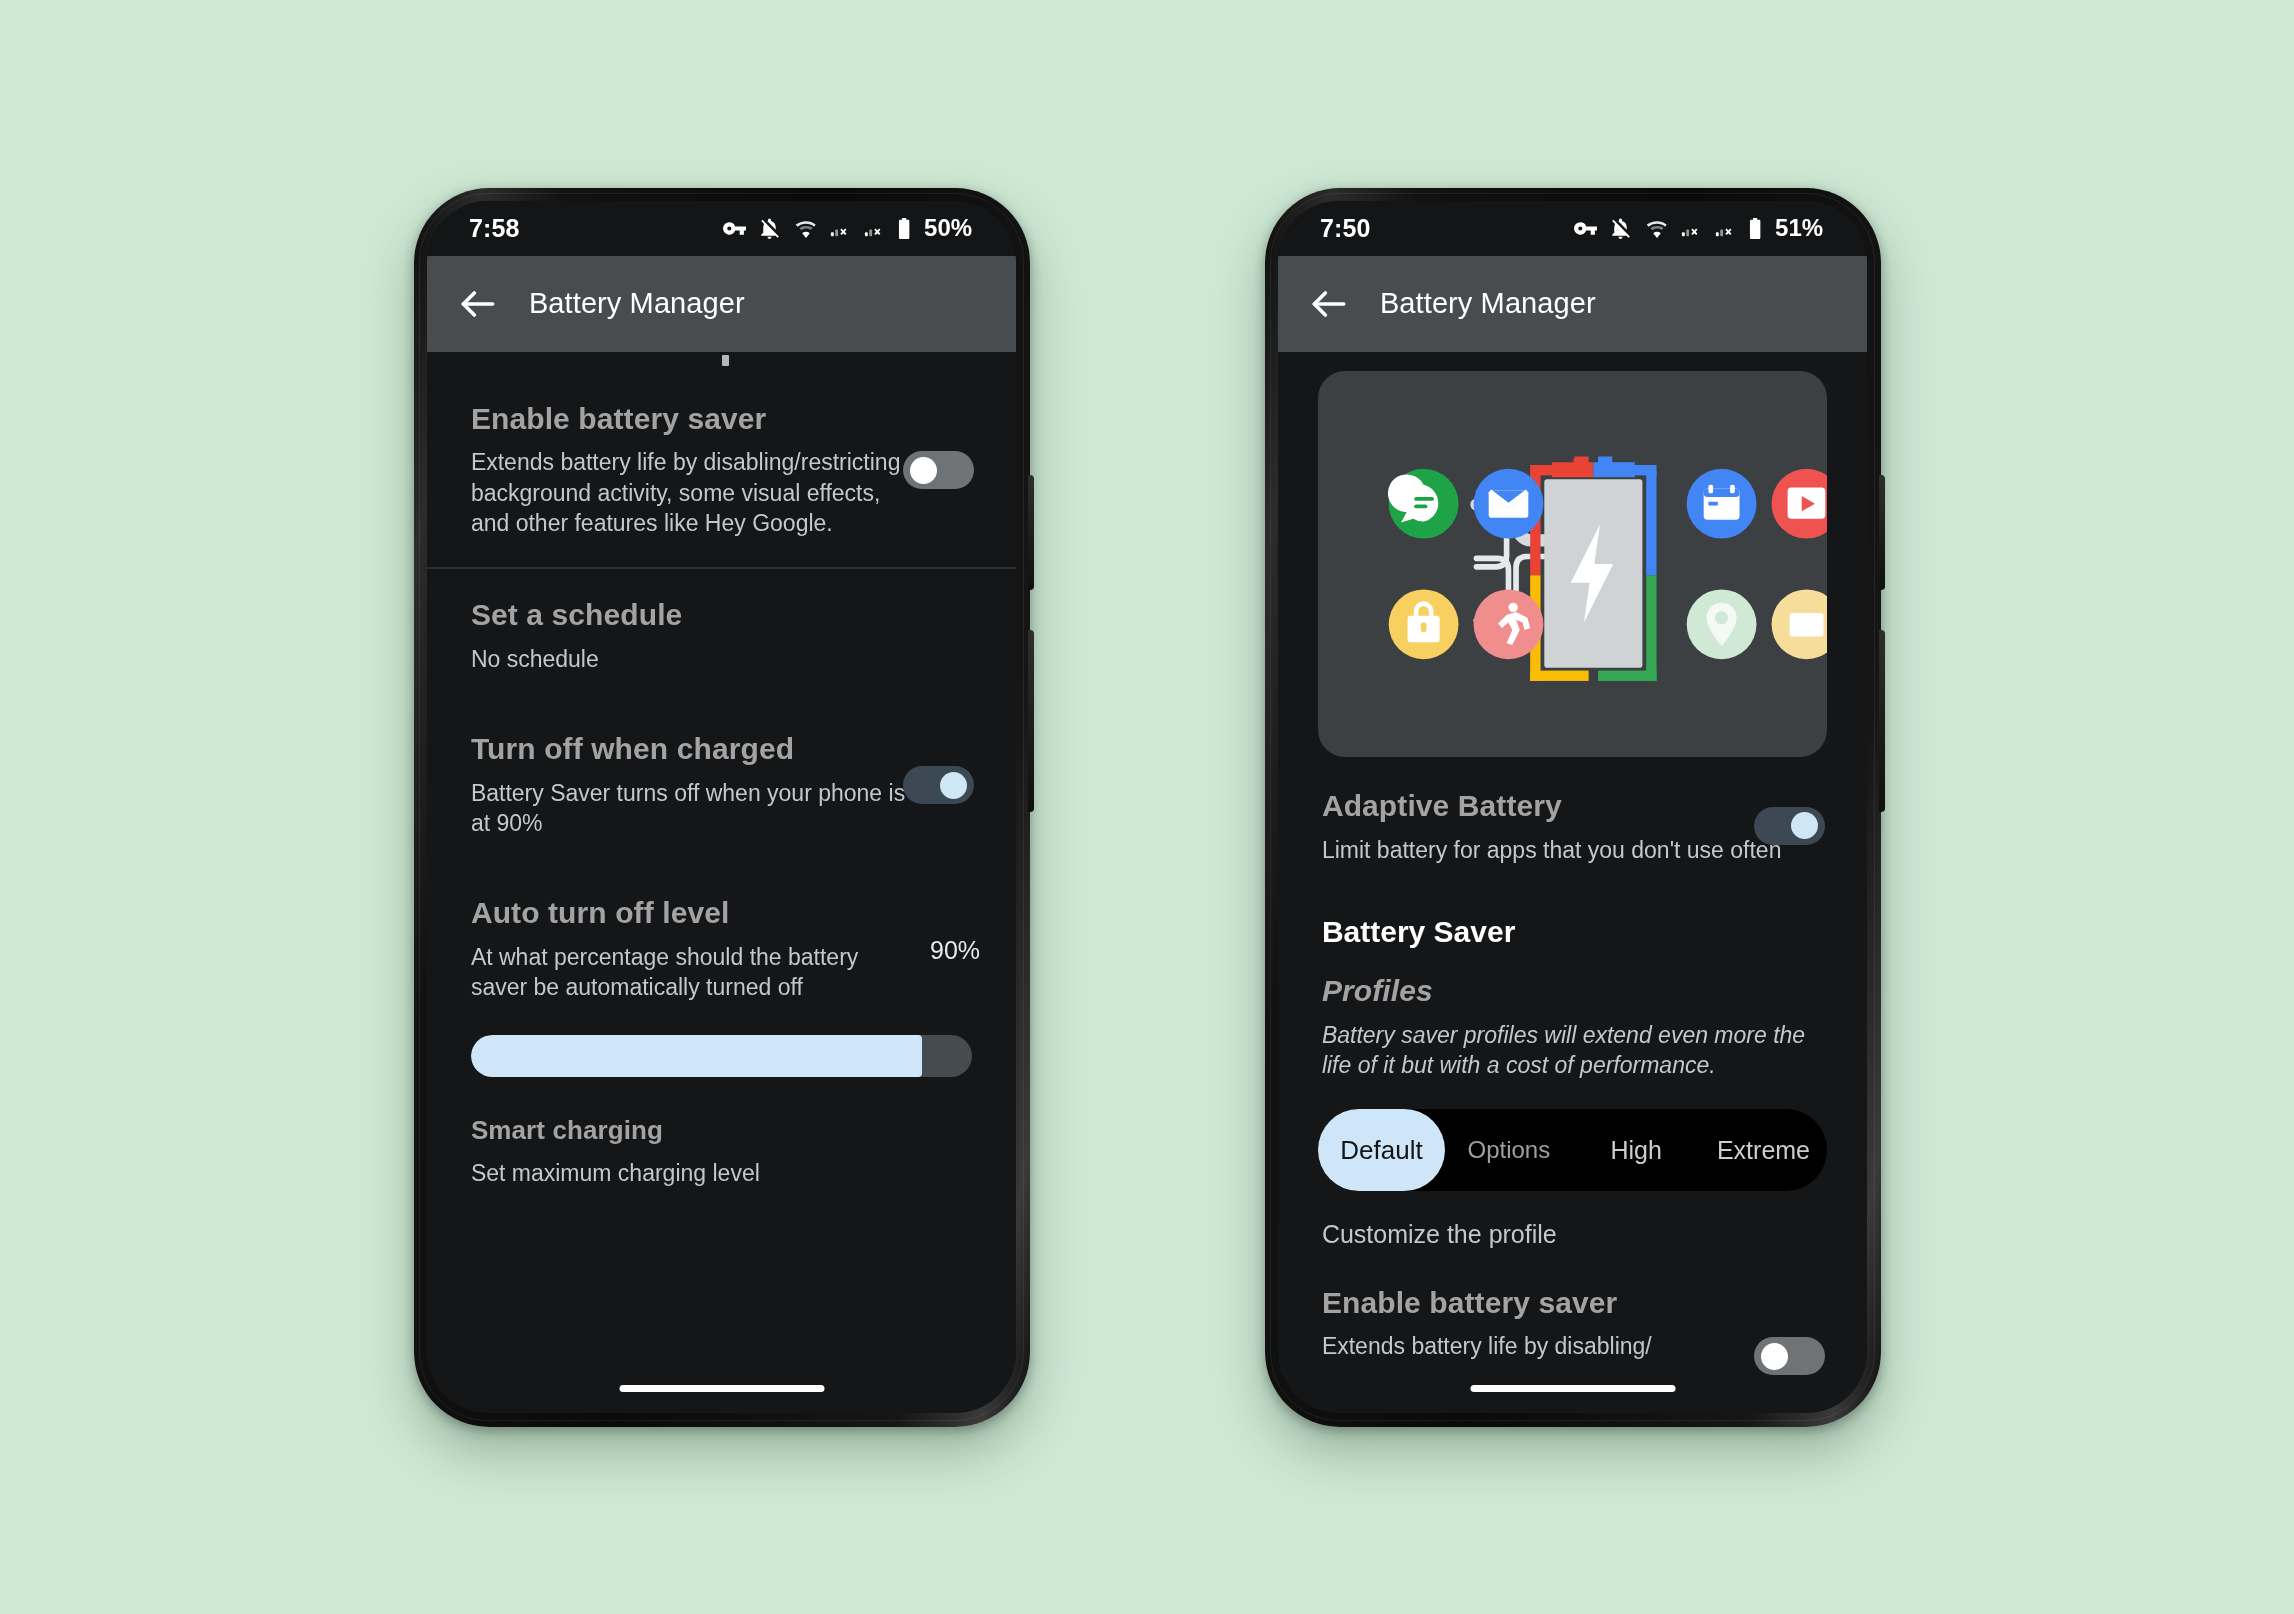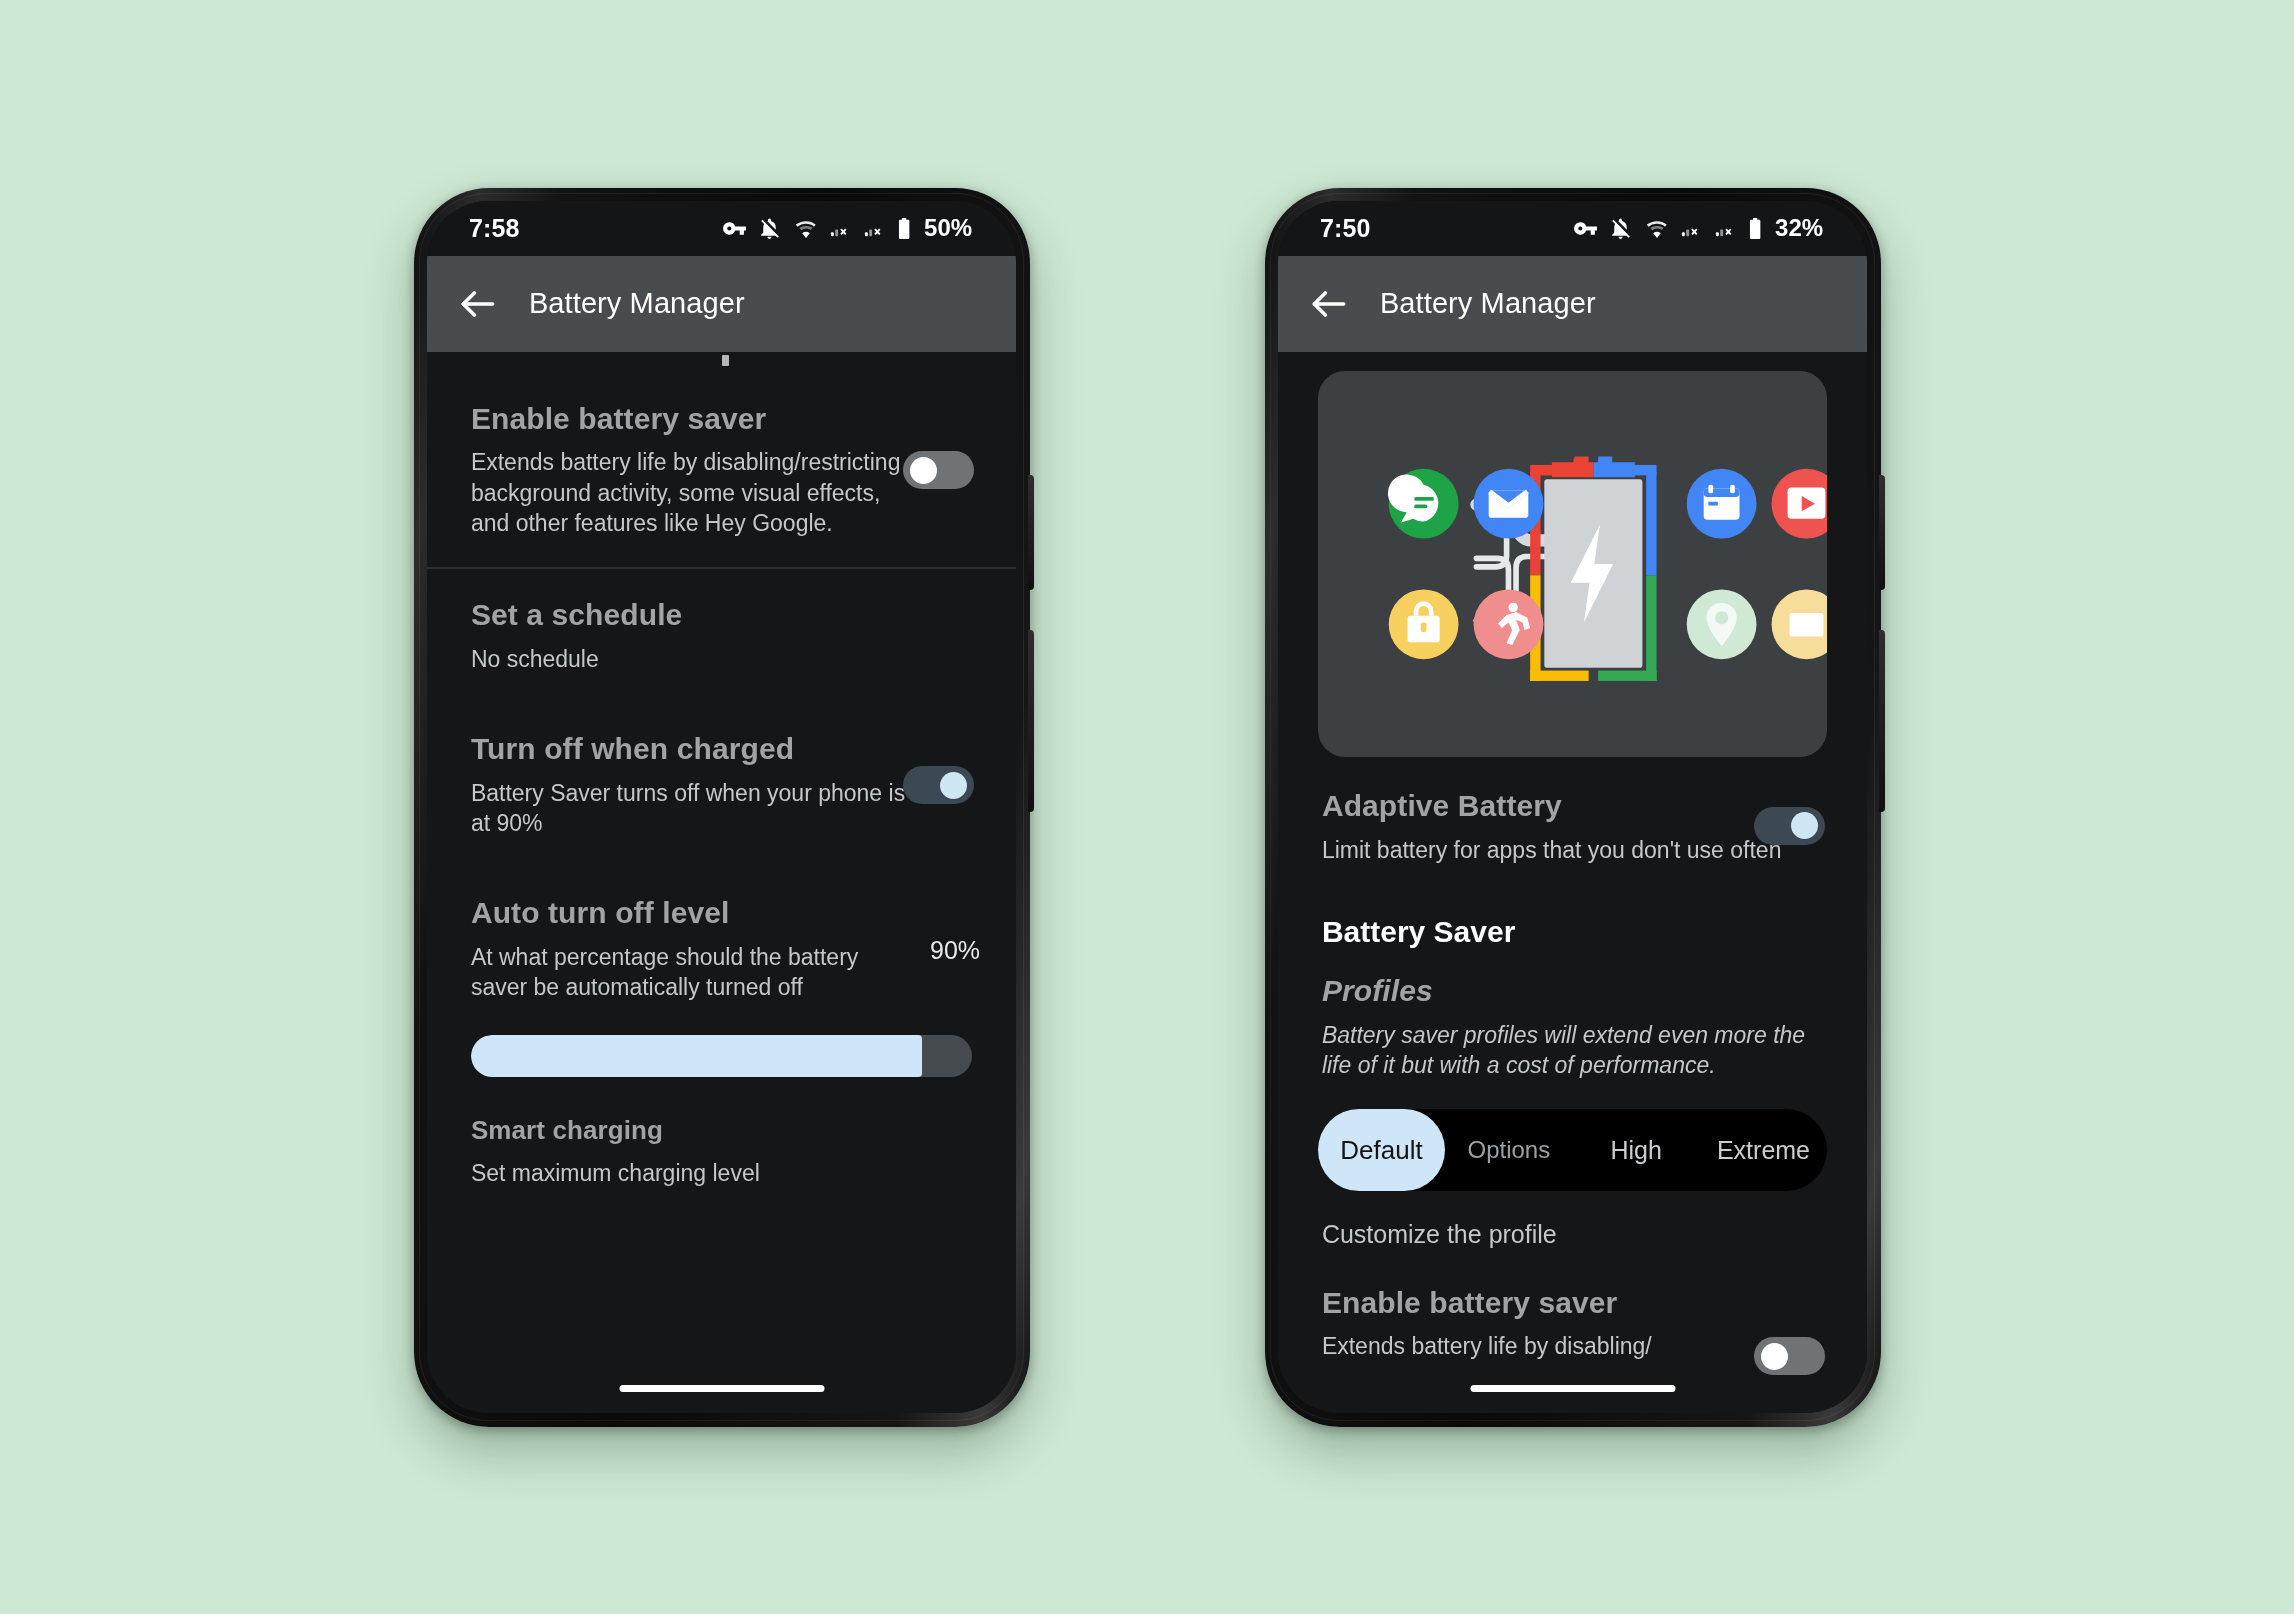--- a/index.html
+++ b/index.html
@@ -313,21 +313,21 @@
               <path d="M13.2 12.1l1.8 2 1.8-2 1.4 1.3-1.9 2.1 1.9 2.1-1.4 1.3-1.8-2-1.8 2-1.4-1.3 1.9-2.1-1.9-2.1z"></path>
             </svg>
           <svg width="23" height="23" viewBox="0 0 24 24" fill="#fff">
               <rect x="2" y="16" width="3" height="4" rx="1"></rect>
               <rect x="6.5" y="13" width="3" height="7" rx="1" opacity=".55"></rect>
               <path d="M13.2 12.1l1.8 2 1.8-2 1.4 1.3-1.9 2.1 1.9 2.1-1.4 1.3-1.8-2-1.8 2-1.4-1.3 1.9-2.1-1.9-2.1z"></path>
             </svg>
           <svg width="16.3" height="25" viewBox="0 0 14 24" fill="#fff">
               <path d="M9 2H5v1.5H3.2A1.2 1.2 0 0 0 2 4.7v16.1c0 .66.54 1.2 1.2 1.2h7.6c.66 0 1.2-.54 1.2-1.2V4.7c0-.66-.54-1.2-1.2-1.2H9V2z"></path>
             </svg>
-          <span class="sb-batt">32%</span>
+          <span class="sb-batt">51%</span>
         </div>
       </div>
 
       <div class="appbar">
         <svg class="back" viewBox="0 0 24 24" fill="none" stroke="#fff" stroke-width="2" stroke-linecap="round" stroke-linejoin="round">
             <line x1="20" y1="12" x2="4" y2="12"></line>
             <polyline points="10,6 4,12 10,18"></polyline>
           </svg>
         <div class="title">Battery Manager</div>
       </div>

